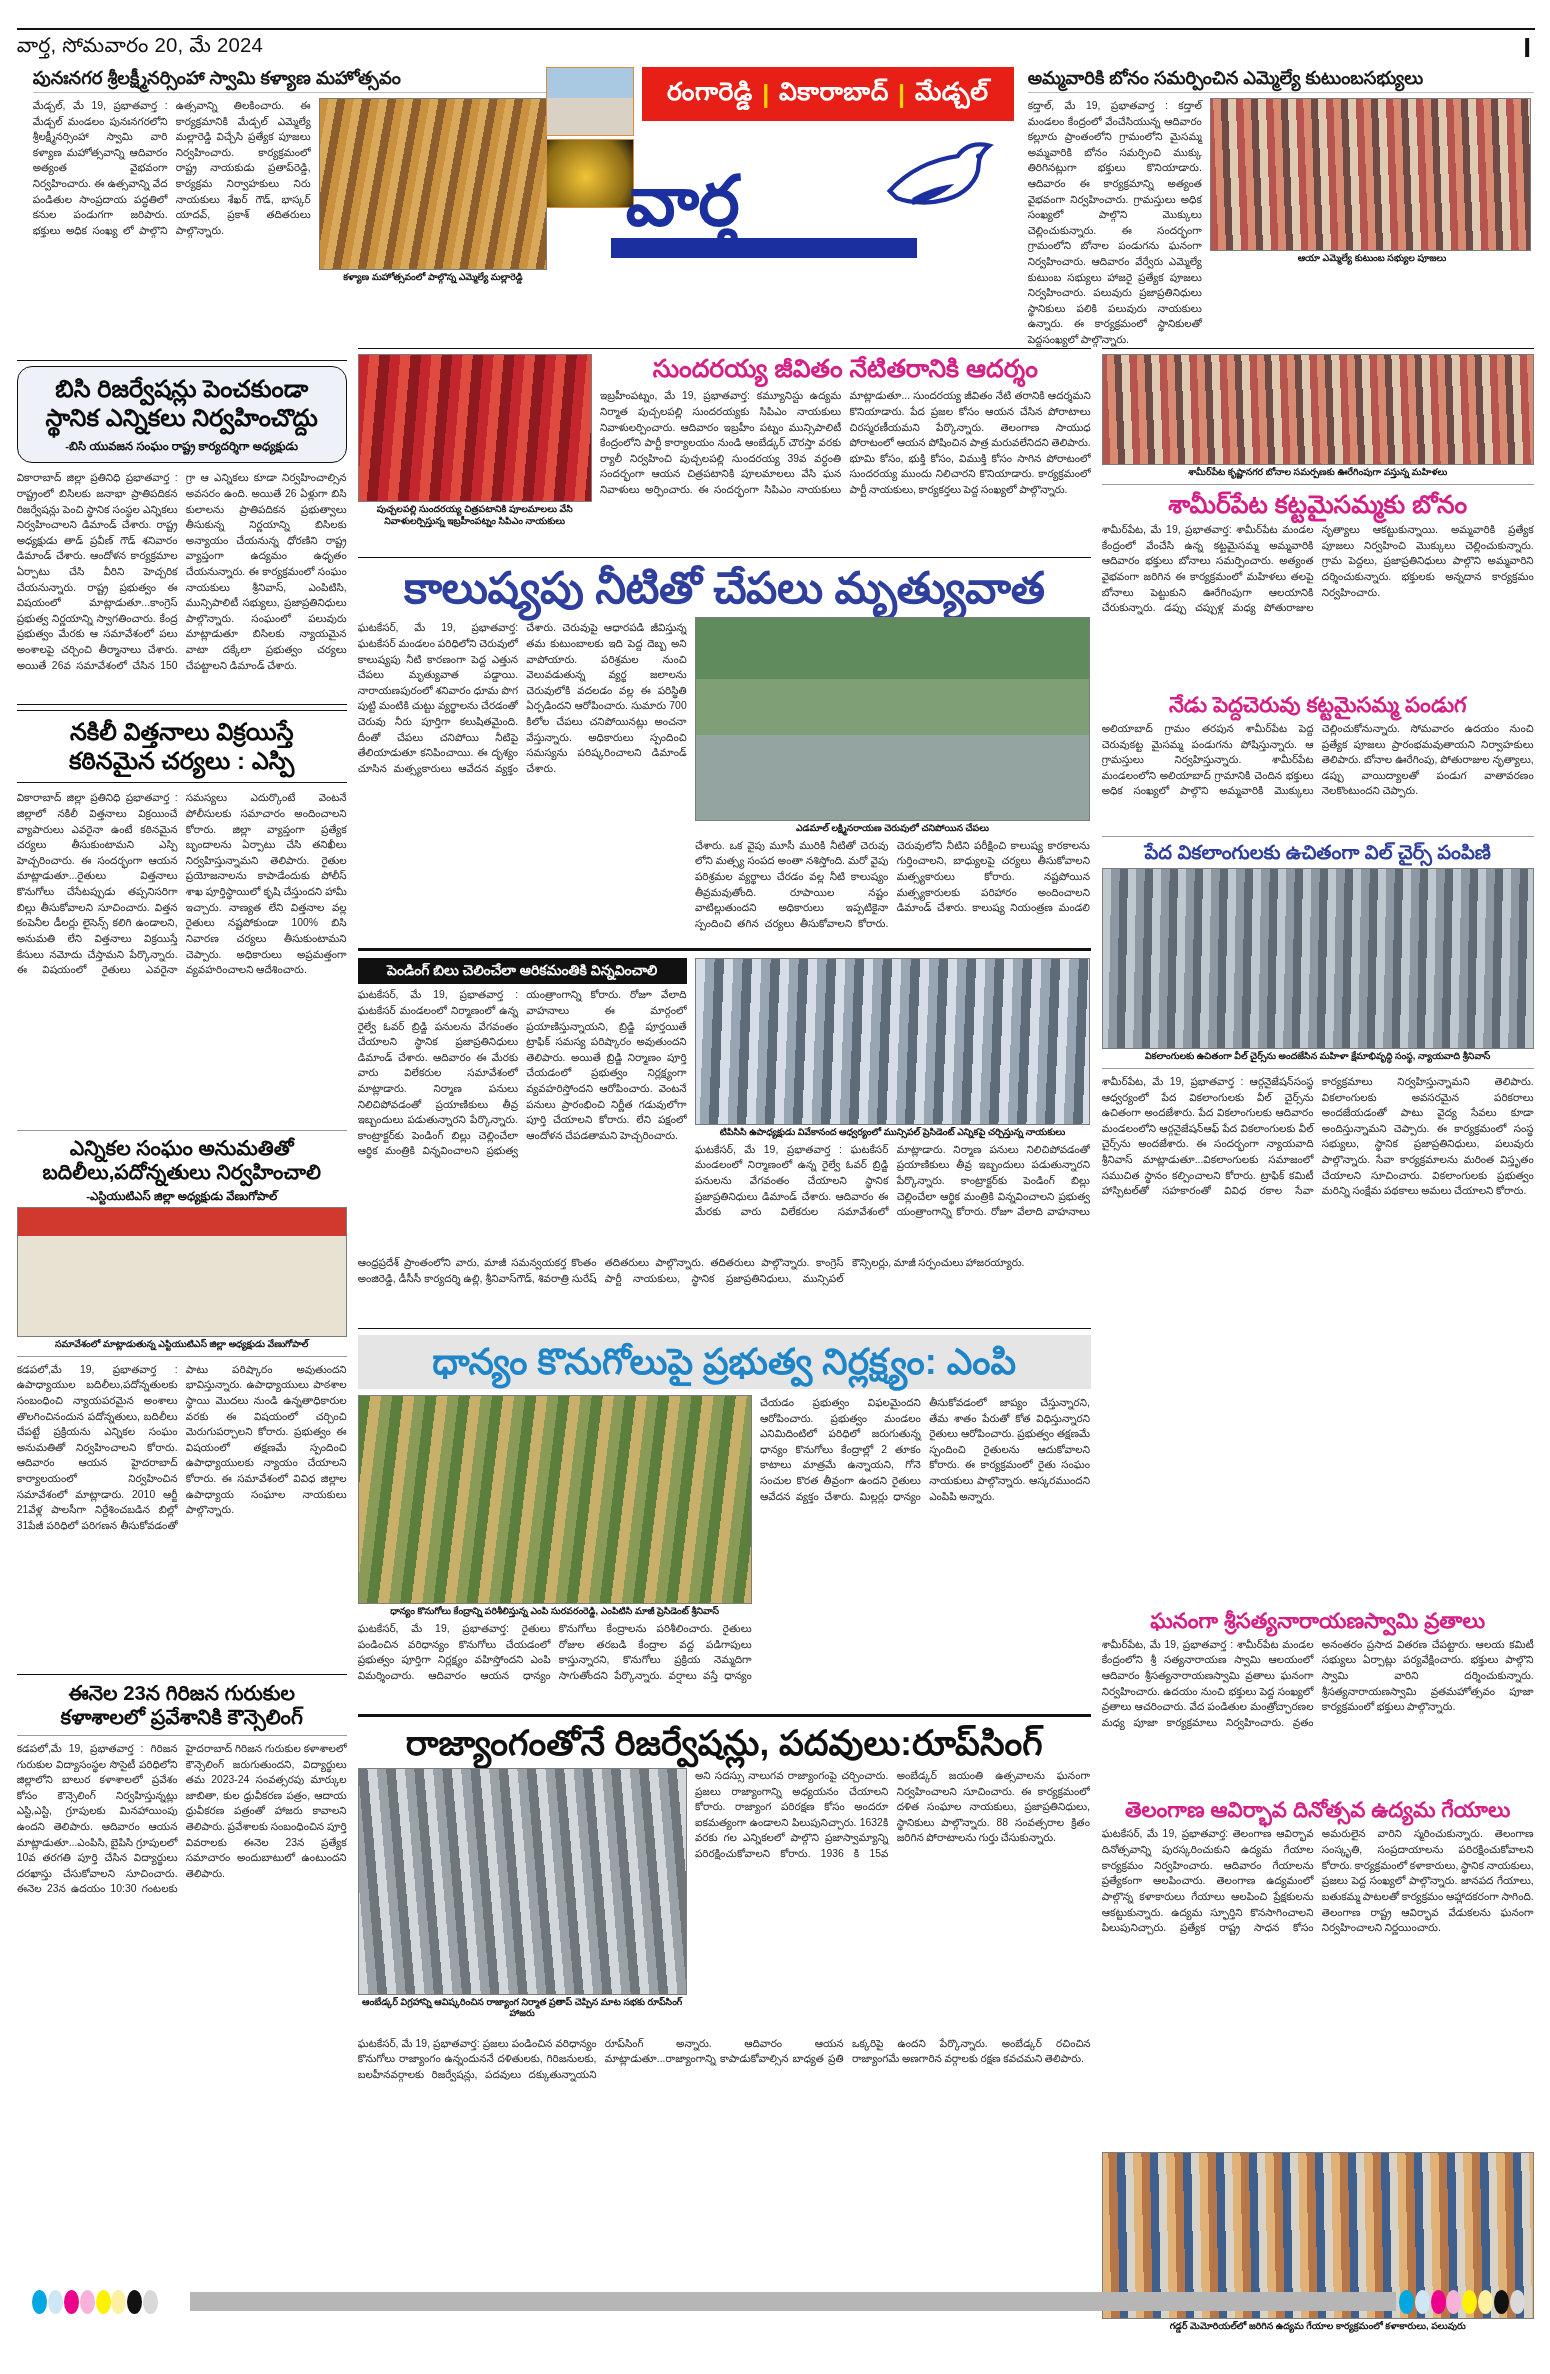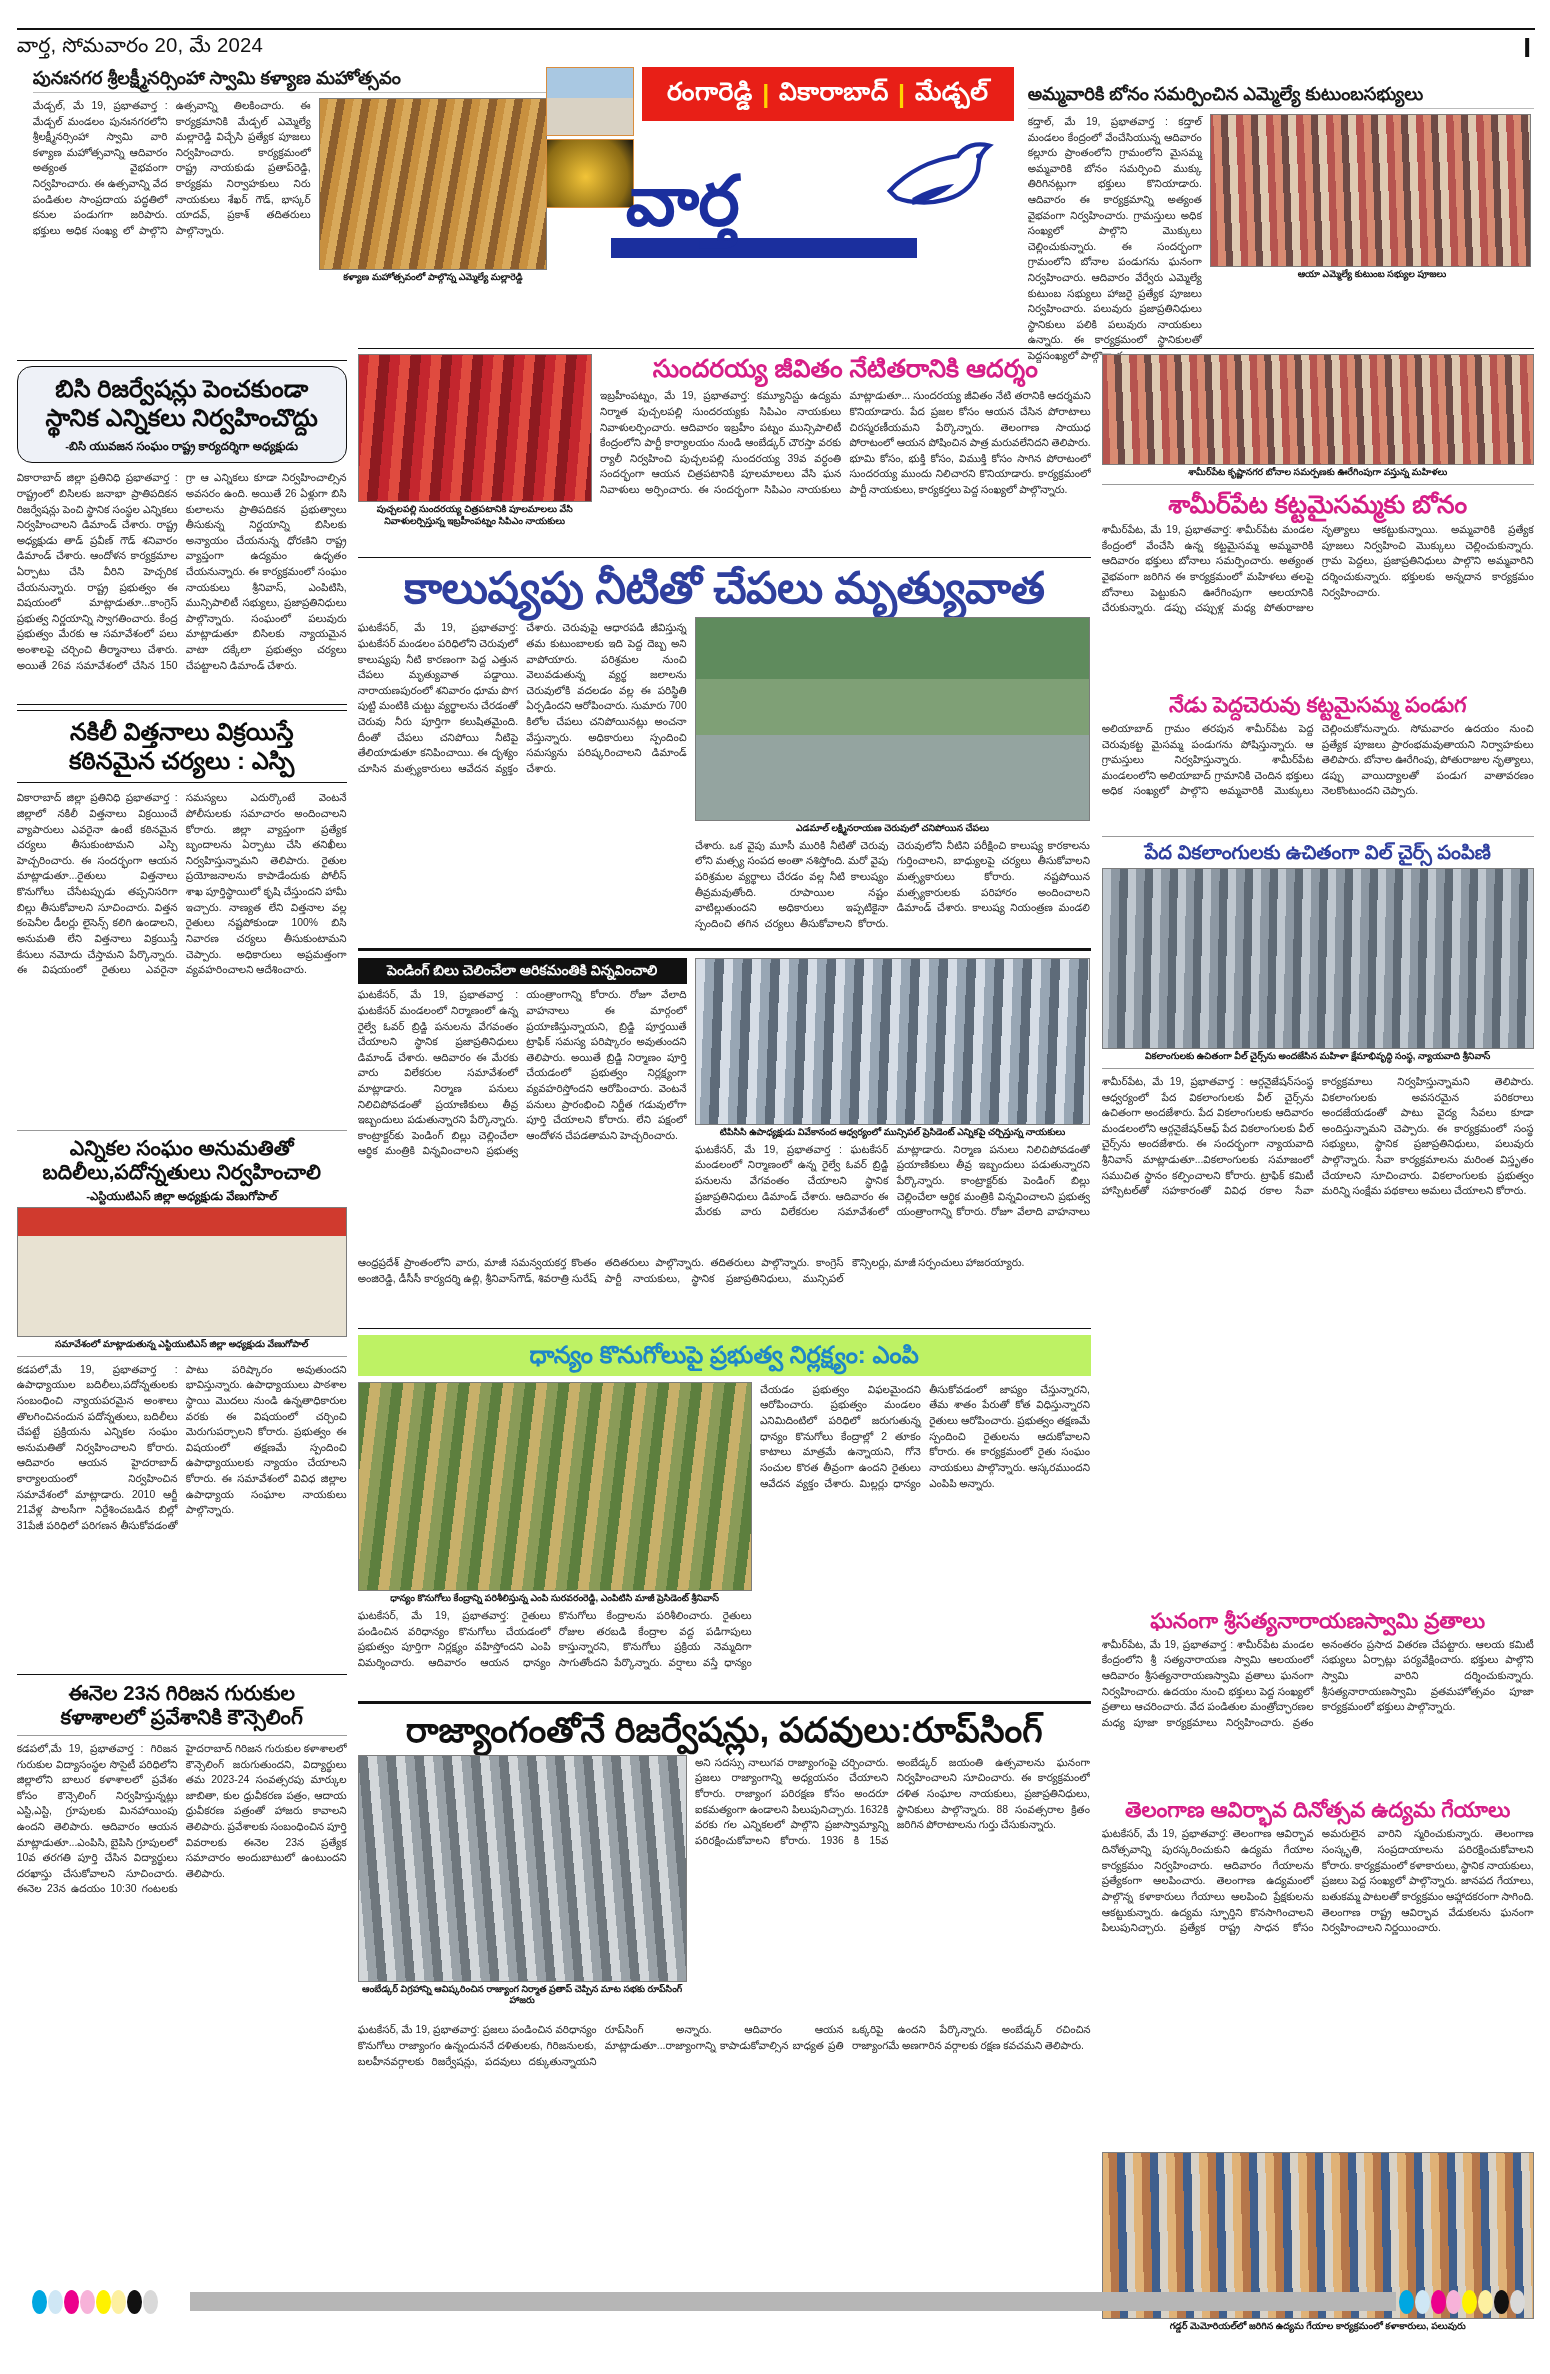--- a/index.html
+++ b/index.html
@@ -25,21 +25,21 @@
     display: flex; align-items: flex-end; justify-content: space-between;
   }
   .datebar-text { font-size: 20.4px; color: #111; letter-spacing: 0.2px; }
   .page-no { font-size: 28px; font-weight: 700; color: #111; line-height: 1; padding-right: 3.7px; }
 
   
   .masthead { position: absolute; left: 16.7px; top: 67px; width: 1518px; height: 269px; }
 
   .mh-left { position: absolute; left: 16px; top: 0; width: 515px; }
   .mh-mid  { position: absolute; left: 529px; top: 0; width: 468px; }
-  .mh-right{ position: absolute; left: 1011px; top: 16px; width: 506px; }
+  .mh-right{ position: absolute; left: 1011px; top: 0; width: 506px; }
 
   .mini-head {
     font-size: 18px; font-weight: 700; color: #1a1a1a; line-height: 1.25;
     border-bottom: 0.9px solid #bbb; padding-bottom: 2.8px; margin-bottom: 4.6px;
   }
   .body-text {
     font-size: 10.4px; line-height: 1.5; color: #222; text-align: justify;
     hyphens: auto; word-spacing: -0.3px;
   }
 
@@ -131,22 +131,22 @@
 
   .head-blue {
     font-size: 44px; font-weight: 800; color: #2f3f9e; line-height: 1.08;
     text-align: center; letter-spacing: -0.5px;
   }
   .head-blue2 {
     font-size: 37px; font-weight: 800; color: #2f3f9e; line-height: 1.1;
     text-align: center; letter-spacing: -0.5px;
   }
   .head-cyan {
-    font-size: 24px; font-weight: 800; color: #1e86c8; line-height: 1.1;
-    text-align: center; background: #bef264; padding: 7.4px 3.7px;
+    font-size: 36px; font-weight: 800; color: #1e86c8; line-height: 1.1;
+    text-align: center; background: #e5e5e5; padding: 7.4px 3.7px;
   }
   .head-black {
     font-size: 35px; font-weight: 800; color: #111; line-height: 1.1; text-align: center;
   }
   .head-pink {
     font-size: 25px; font-weight: 800; color: #d61f87; line-height: 1.15; text-align: center;
   }
   .head-pink-sm {
     font-size: 21.3px; font-weight: 800; color: #d61f87; line-height: 1.15; text-align: center;
   }

